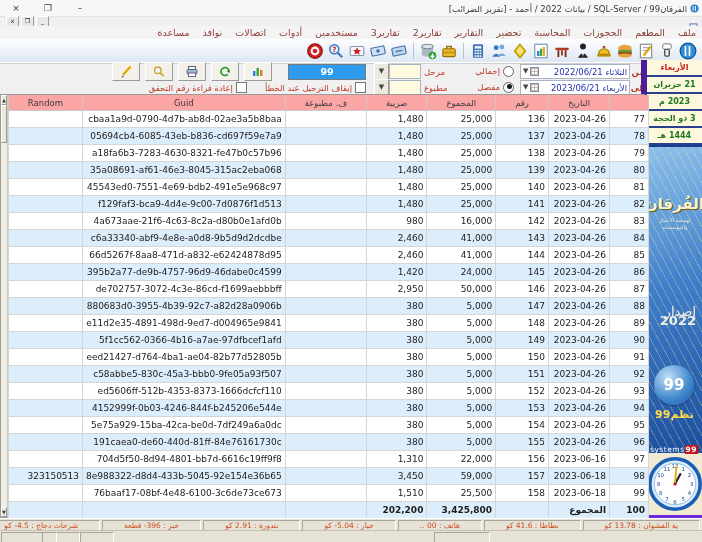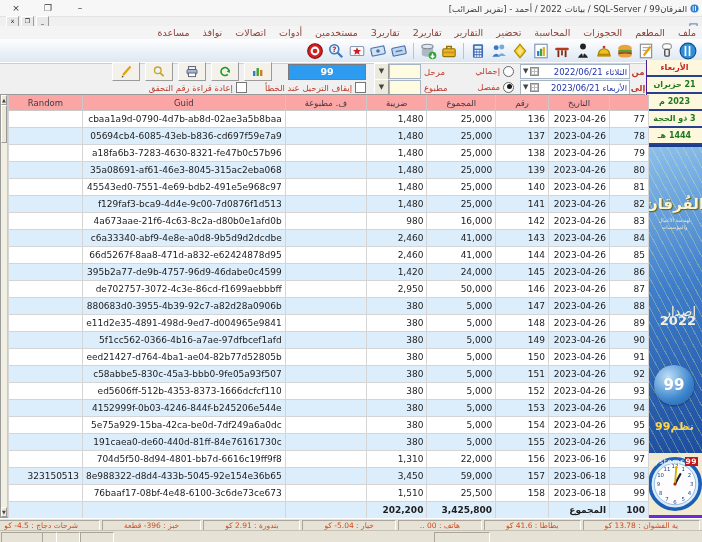--- a/index.html
+++ b/index.html
@@ -47,38 +47,38 @@
             text-align:center;line-height:13px;margin-left:8px;}
   .bluefield{width:76px;height:14px;background:#2d9bf0;border:1px solid #7a7a7a;color:#fff;font-weight:bold;
              text-align:center;font-size:9.5px;line-height:14px;margin-left:16px;}
   .fbtns{display:flex;gap:5px;direction:rtl;}
   .fbtn{width:26px;height:17px;background:#f4f1ea;border:1px solid;border-color:#fff #9a9a9a #9a9a9a #fff;
         display:flex;align-items:center;justify-content:center;}
   .fbtn svg{width:14px;height:13px;}
   .chk{display:flex;align-items:center;color:#c03a2b;white-space:nowrap;text-align:right;}
   .checkbox{width:9px;height:9px;border:1px solid #777;background:#fff;display:inline-block;margin-left:3px;flex:none;}
   
-  .sidebar{position:absolute;top:60px;right:0;width:55px;bottom:24px;background:#6d28d9;border-left:1px solid #4c1d95;}
+  .sidebar{position:absolute;top:60px;right:0;width:55px;bottom:24px;background:#6d28d9;border-left:6px solid #4c1d95;}
   .sb-dates{border-bottom:2px solid #1a3c8c;}
   .sb-date{height:15px;background:#fcf7dd;border-bottom:2px solid #27418f;font-size:8px;font-weight:bold;
            text-align:center;line-height:15px;white-space:nowrap;overflow:hidden;}
   .sb-date.red{color:#cc2020;}
   .sb-date.green{color:#1d7a1d;}
   .sb-logo{height:306px;background:
       repeating-linear-gradient(62deg,rgba(255,245,140,.28) 0 1px,transparent 1px 7px),
       linear-gradient(165deg,#8cc0ec 0%,#3f7ecb 45%,#1c4d9e 100%);
       display:flex;flex-direction:column;align-items:center;color:#fff;position:relative;}
   .brand{margin-top:48px;font-size:15px;font-weight:bold;color:#fdf3cf;text-shadow:1px 1px 1px #6b5c00;}
   .brand-sub{font-size:5px;color:#efe9cc;text-align:center;line-height:7px;margin-top:4px;}
   .ver{position:absolute;top:160px;right:6px;text-align:right;font-size:13px;color:#f3f0e2;line-height:9px;}
   .ball99{position:absolute;top:218px;left:7px;width:40px;height:40px;border-radius:50%;
           background:radial-gradient(circle at 35% 30%,#bfe0f7,#3d85cc 60%,#1c5ca8);display:flex;align-items:center;
           justify-content:center;color:#fff;font-weight:bold;font-size:15px;box-shadow:0 1px 2px rgba(0,0,30,.4);}
   .systems{position:absolute;top:262px;left:0;right:0;text-align:center;line-height:11px;}
-  .systems .ar{color:#ffd84d;font-weight:bold;font-size:11px;margin-top:12px;}
+  .systems .ar{color:#ffd84d;font-weight:bold;font-size:11px;}
   .systems .en{color:#eef4ff;font-size:7.5px;letter-spacing:.5px;margin-top:24px;}
   .systems .red99{background:#c01818;color:#fff;padding:0 1px;margin-right:1px;font-weight:bold;}
   .sb-clock{height:62px;display:flex;align-items:center;justify-content:center;background:#f0ead2;}
   
   .tablewrap{position:absolute;top:94px;right:57px;width:645px;height:424px;display:flex;direction:ltr;
              background:#f0f0f0;border:1px solid #9a9a9a;box-sizing:border-box;}
   .vscroll{width:10px;background:#f1efe2;display:flex;flex-direction:column;direction:ltr;border-right:1px solid #c9c9c9;}
   .vs-btn{height:10px;background:#ece9d8;border:1px solid;border-color:#fff #9a9a9a #9a9a9a #fff;
           font-size:5px;text-align:center;line-height:8px;color:#444;box-sizing:border-box;}
   .vs-thumb{height:38px;background:#ece9d8;border:1px solid;border-color:#fff #9a9a9a #9a9a9a #fff;box-sizing:border-box;}

